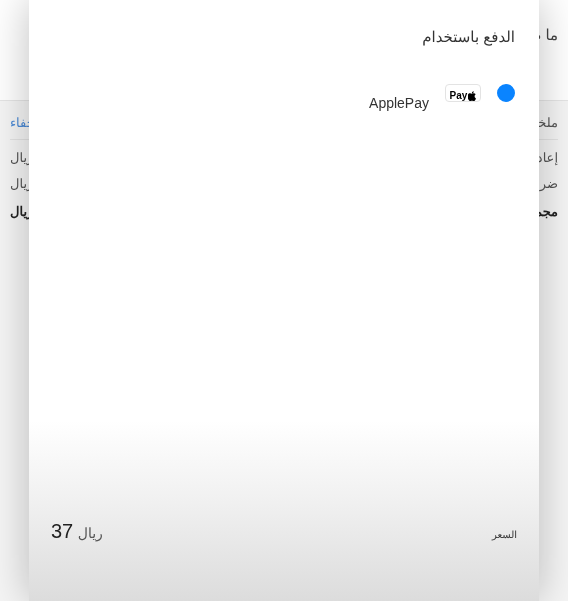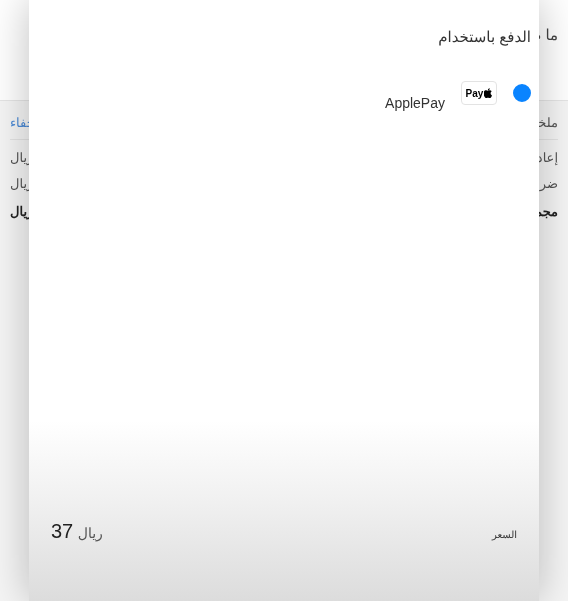--- a/index.html
+++ b/index.html
@@ -37,21 +37,21 @@
   .sheet {
     position: absolute;
     top: 0; bottom: 0;
     left: 29px; right: 29px;
     background: linear-gradient(to bottom, #ffffff 0%, #ffffff 70%, #f2f2f2 82%, #dcdcdc 100%);
     box-shadow: 0 0 40px rgba(0,0,0,0.25);
     display: flex; flex-direction: column;
   }
   .sheet-body {
     flex: 1 1 auto;
-    padding: 28px 8px 0 24px;
+    padding: 28px 24px 0 24px;
   }
   .pay-title {
     font-size: 15px; color: #333; text-align: right; margin-bottom: 24px;
   }
 
   .option {
     display: flex; align-items: center; justify-content: flex-start;
     gap: 16px;
     height: 46px;
   }
@@ -59,23 +59,23 @@
 
   .radio {
     width: 18px; height: 18px; border-radius: 50%;
     border: 2px solid #0a84ff;
     display: inline-block; position: relative;
     flex: 0 0 18px;
   }
   .radio.selected { background: #0a84ff; border-color: #0a84ff; }
 
   .method-icon {
-    width: 36px; height: 24px;
+    width: 36px; height: 18px;
     border-radius: 4px;
-    display: flex; align-items: center; justify-content: center;
+    display: flex; align-items: flex-end; justify-content: center;
     flex: 0 0 36px;
   }
   .method-icon.apple {
     background: #fff; border: 1px solid #e3e3e3;
   }
   .method-icon.card {
     background: #e8f1f6; border: 1px solid #aac4d6;
     position: relative;
   }
   .method-icon.card::after {

